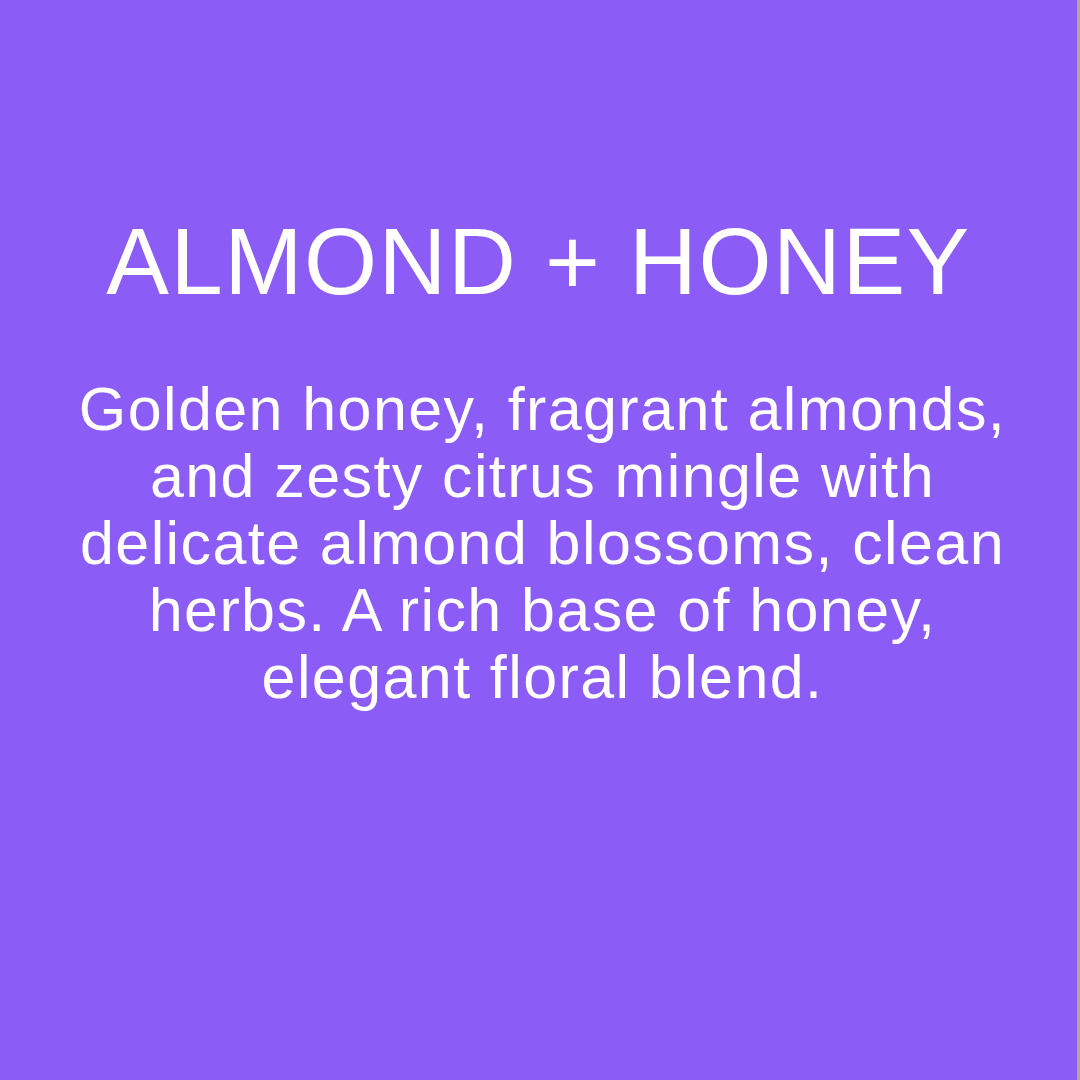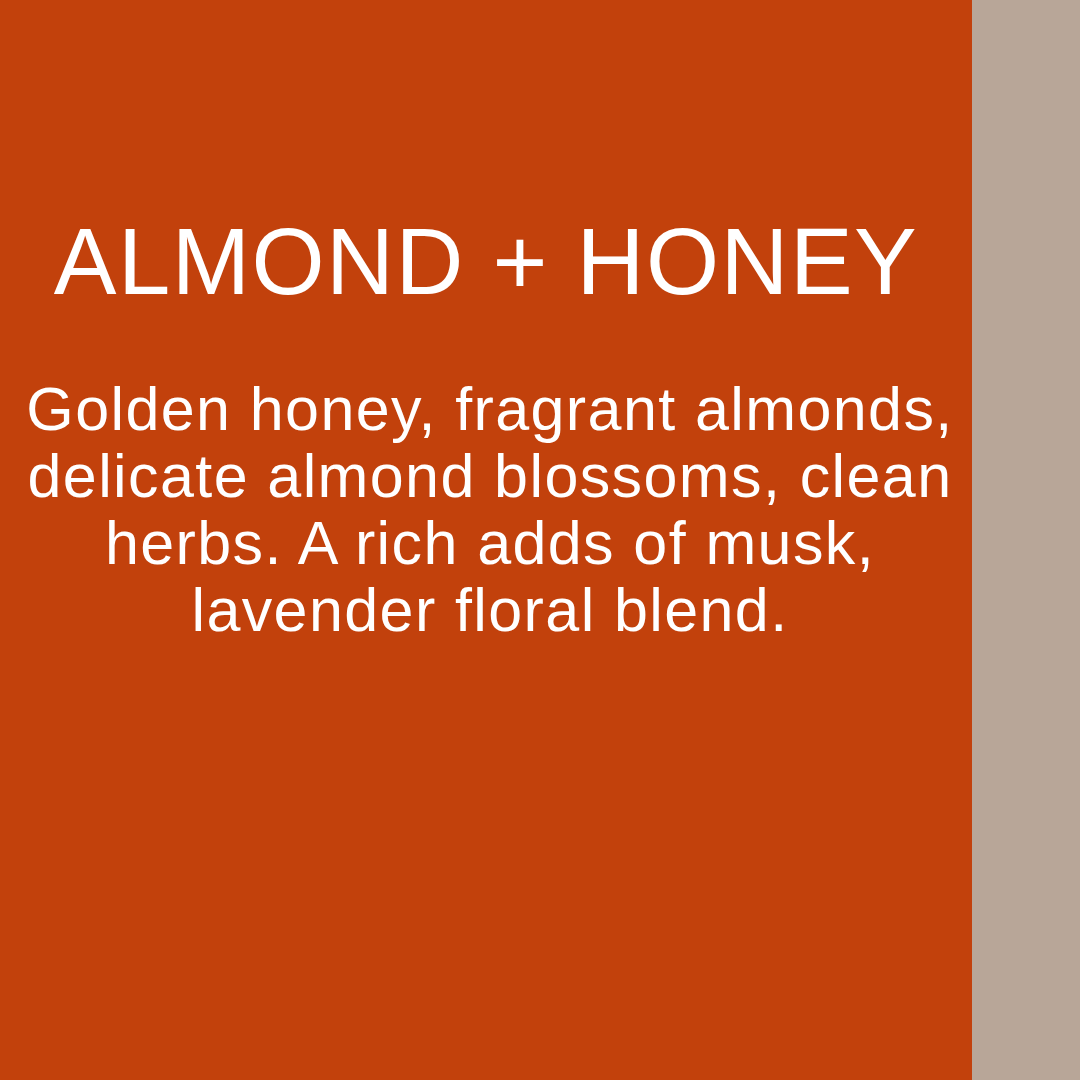--- a/index.html
+++ b/index.html
@@ -12,23 +12,23 @@
     width: 1080px;
     height: 1080px;
     overflow: hidden;
     font-family: "Liberation Sans", sans-serif;
     background: #b8a698;
   }
 
   .card {
     position: relative;
     box-sizing: border-box;
-    width: 972px;
+    width: 1077px;
     height: 1080px;
-    background: #c2410c;
+    background: #8b5cf6;
     display: flex;
     flex-direction: column;
     align-items: center;
     justify-content: flex-start;
   }
 
   .product-title {
     margin: 0;
     position: absolute;
     left: 0;
@@ -69,18 +69,19 @@
 </style>
 </head>
 <body>
 
 <div class="card">
 
   <h1 class="product-title">ALMOND + HONEY</h1>
 
   <p class="description">
     <span class="desc-line">Golden honey, fragrant almonds,</span>
+    <span class="desc-line">and zesty citrus mingle with</span>
     <span class="desc-line">delicate almond blossoms, clean</span>
-    <span class="desc-line">herbs. A rich adds of musk,</span>
-    <span class="desc-line">lavender floral blend.</span>
+    <span class="desc-line">herbs. A rich base of honey,</span>
+    <span class="desc-line">elegant floral blend.</span>
   </p>
 
 </div>
 
 </body></html>

